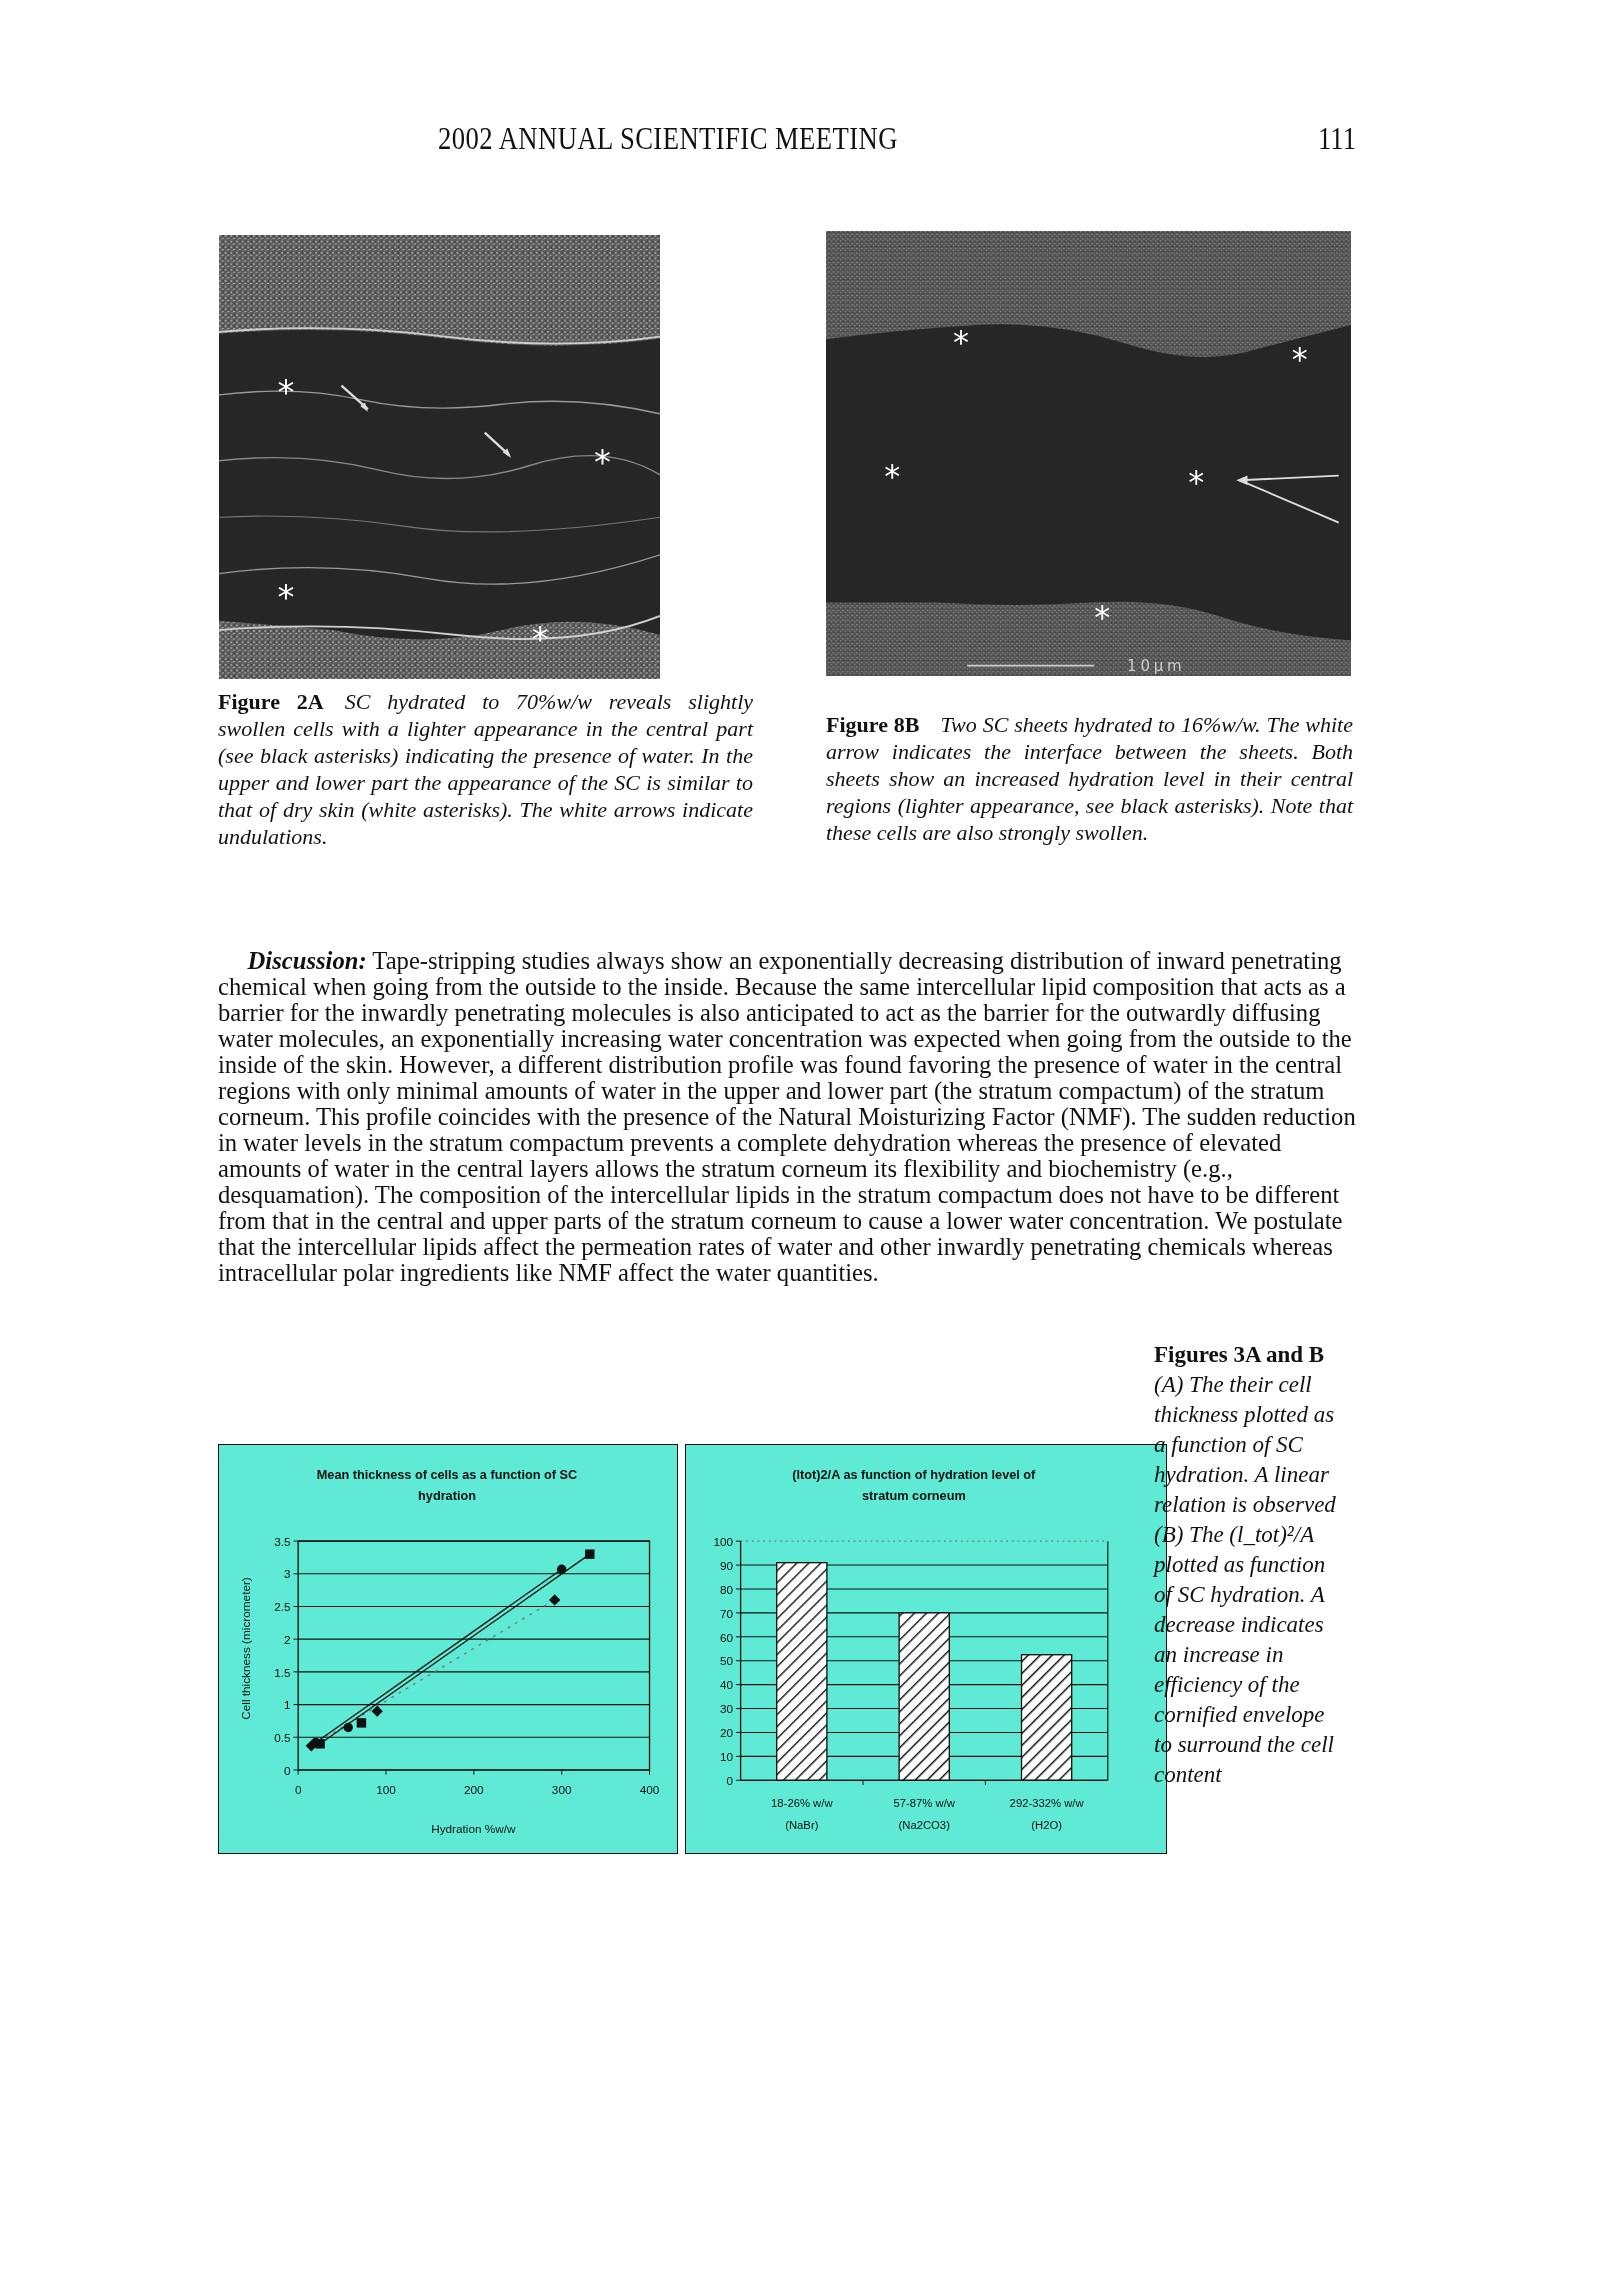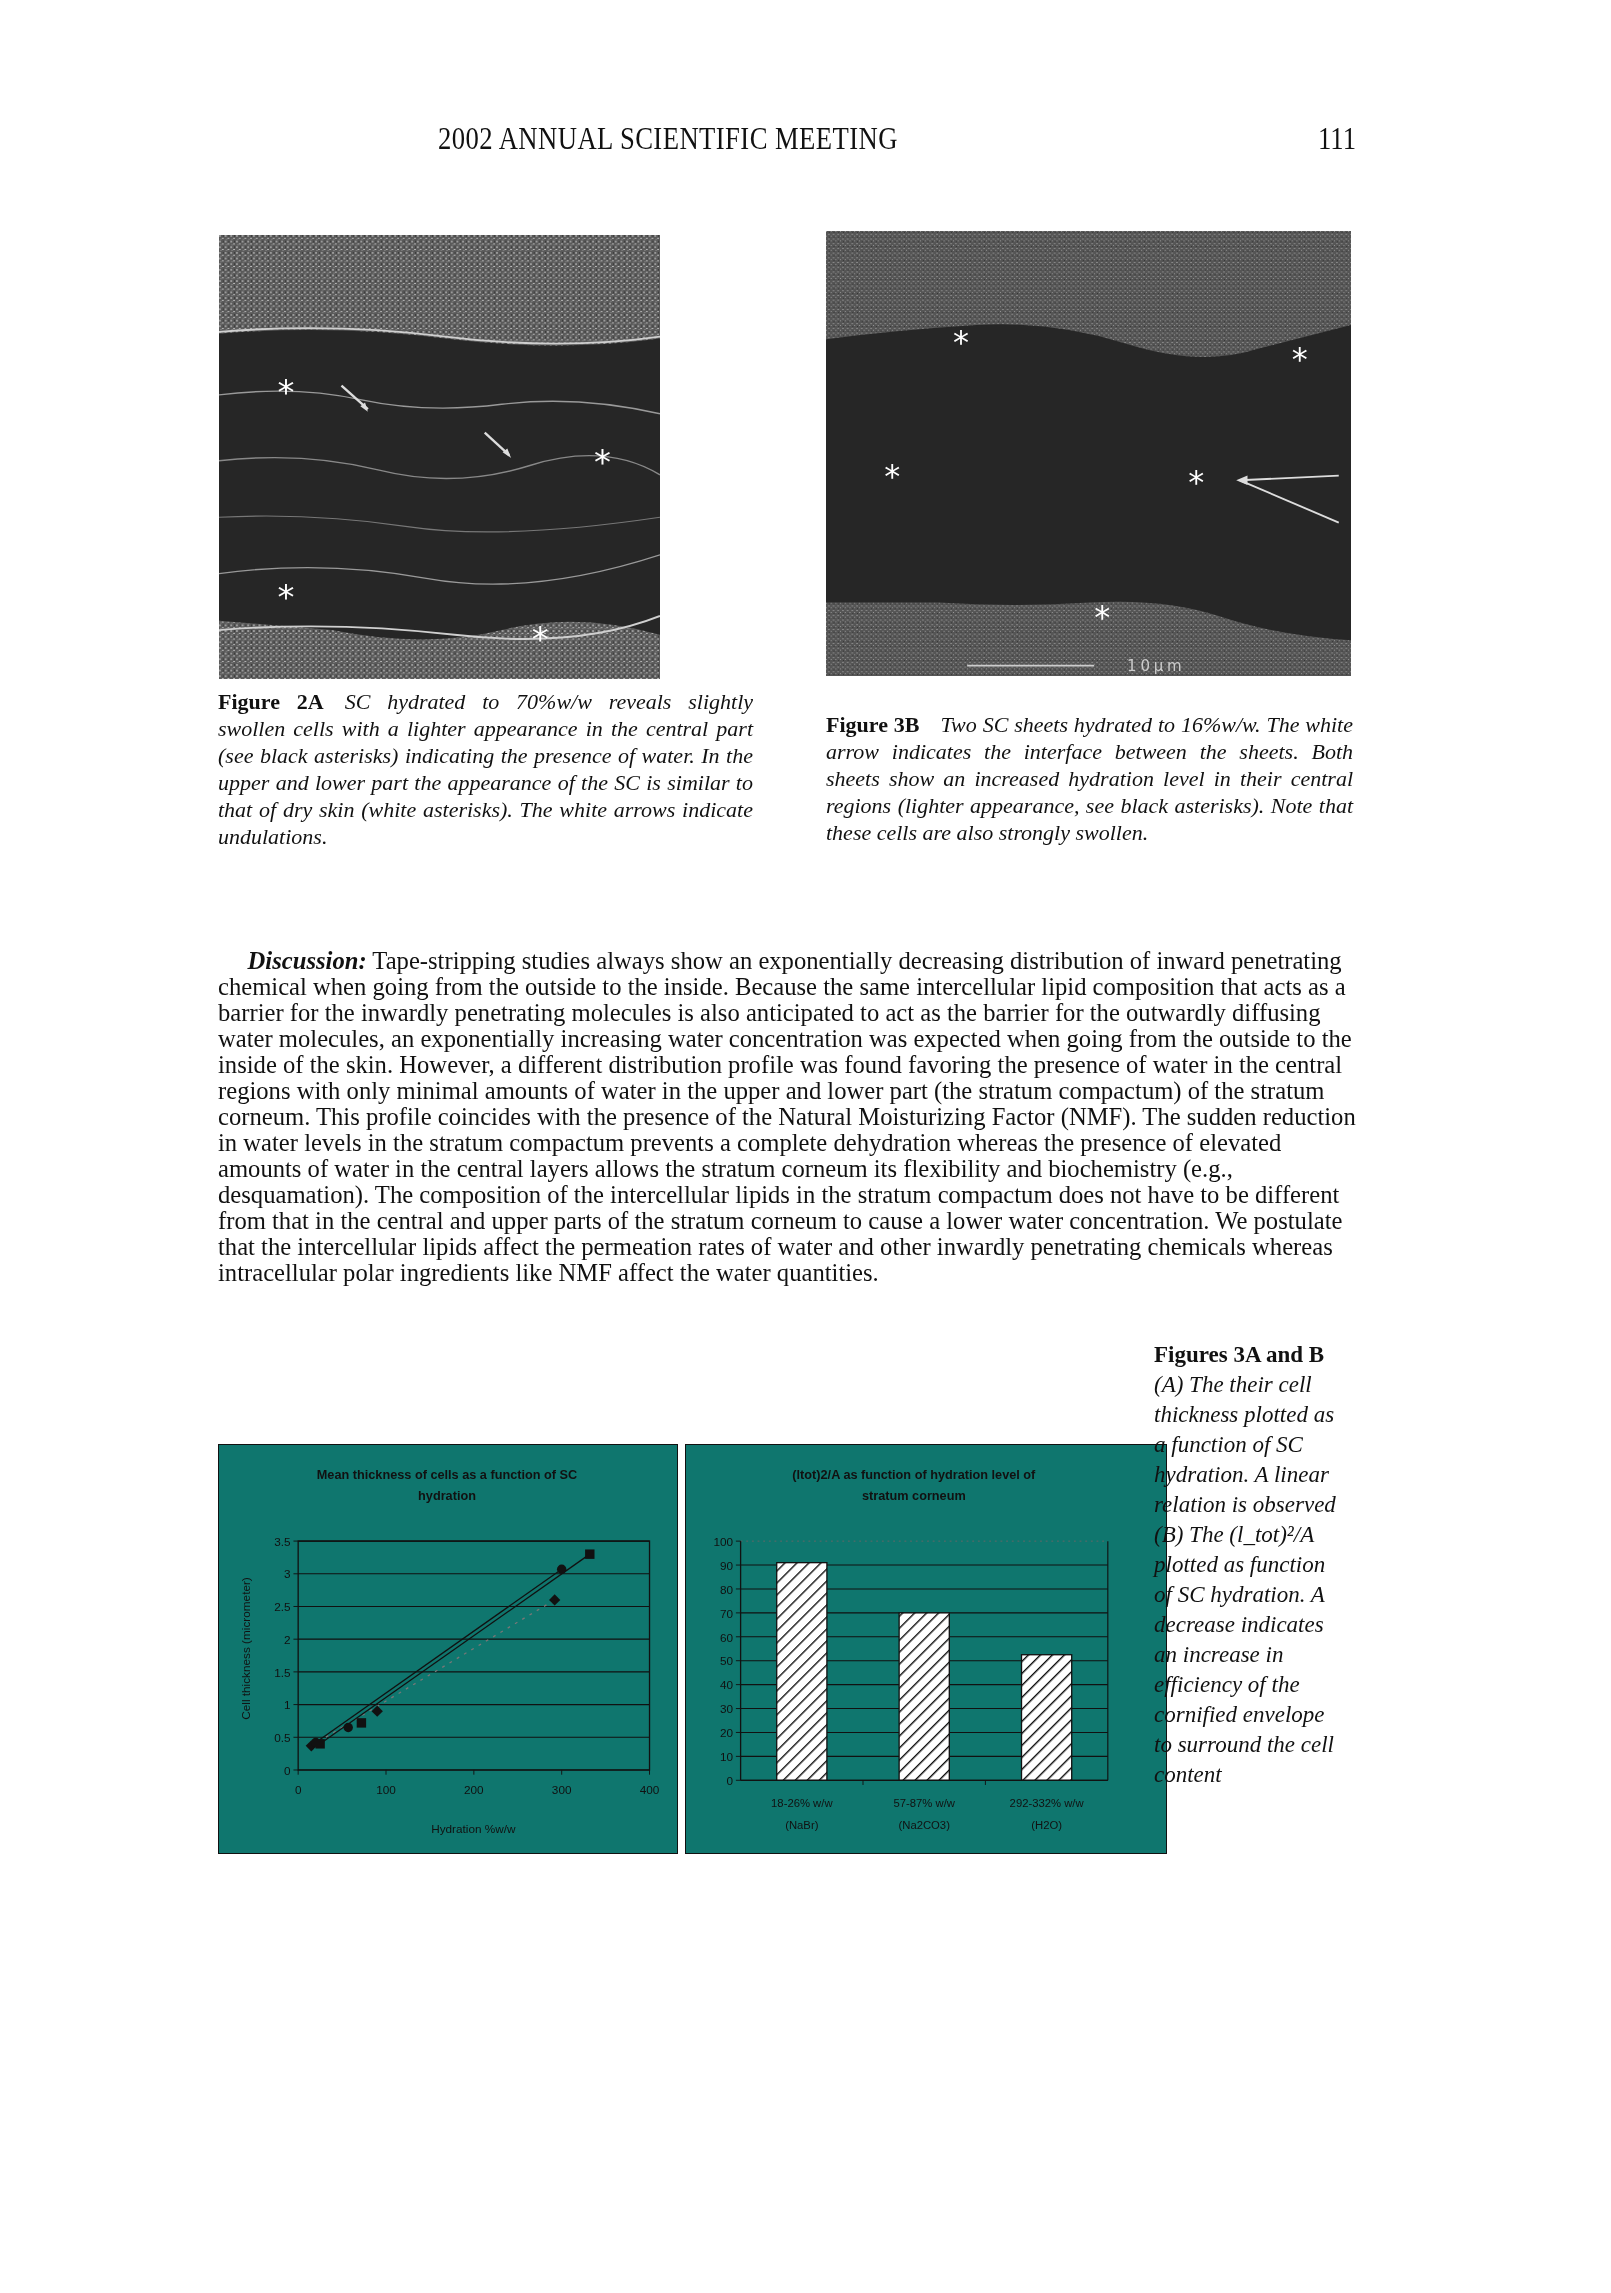--- a/index.html
+++ b/index.html
@@ -8,21 +8,21 @@
   .running-head { left: 438px; top: 121px; font-size: 31px; letter-spacing: 0.5px; transform: scaleX(0.86); transform-origin: left top; }
   .page-num { left: 1318px; top: 121px; font-size: 31px; transform: scaleX(0.86); transform-origin: left top; }
   .micro { background: #2a2a2a; overflow: hidden; }
   .micro svg { display: block; width: 100%; height: 100%; }
   .caption { font-size: 22px; line-height: 27px; text-align: justify; }
   .caption b { font-style: normal; font-weight: bold; margin-right: 21px; }
   .caption i { font-style: italic; }
   .discussion { left: 218px; top: 948px; width: 1160px; font-size: 25px; line-height: 26px; }
   .discussion p { margin: 0; text-indent: 30px; text-align: left; transform: scaleX(0.985); transform-origin: left top; }
   .discussion .lead { font-weight: bold; font-style: italic; }
-  .chart-frame { border: 1.9px solid #111; background: #0f766e; box-sizing: border-box; text-align: right; }
+  .chart-frame { border: 1.9px solid #111; background: #5eead4; box-sizing: border-box; text-align: right; }
   .chart-frame svg { display: block; }
   .fig-side { left: 1154px; top: 1340px; width: 188px; font-size: 23px; line-height: 30px; }
   .fig-side .ttl { font-weight: bold; font-style: normal; }
   .fig-side .body { font-style: italic; }
   .chart-text { font-family: "Liberation Sans", sans-serif; fill: #111; }
 </style>
 </head>
 <body>
 
 <div class="abs running-head">2002 ANNUAL SCIENTIFIC MEETING</div>
@@ -81,21 +81,21 @@
     <text x="385" y="278" font-size="34" fill="#fff" font-family="DejaVu Sans, sans-serif">*</text>
     <text x="285" y="422" font-size="34" fill="#fff" font-family="DejaVu Sans, sans-serif">*</text>
   </svg>
 </div>
 
 <div class="abs caption" style="left:218px; top:688px; width:535px;">
   <b>Figure 2A</b><i>SC hydrated to 70%w/w reveals slightly swollen cells with a lighter appearance in the central part (see black asterisks) indicating the presence of water. In the upper and lower part the appearance of the SC is similar to that of dry skin (white asterisks). The white arrows indicate undulations.</i>
 </div>
 
 <div class="abs caption" style="left:826px; top:711px; width:527px;">
-  <b>Figure 3B</b><i>Two SC sheets hydrated to 16%w/w. The white arrow indicates the interface between the sheets. Both sheets show an increased hydration level in their central regions (lighter appearance, see black asterisks). Note that these cells are also strongly swollen.</i>
+  <b>Figure 8B</b><i>Two SC sheets hydrated to 16%w/w. The white arrow indicates the interface between the sheets. Both sheets show an increased hydration level in their central regions (lighter appearance, see black asterisks). Note that these cells are also strongly swollen.</i>
 </div>
 
 <div class="abs discussion">
   <p><span class="lead">Discussion:</span><span> Tape-stripping studies always show an exponentially decreasing distribution of inward penetrating chemical when going from the outside to the inside. Because the same intercellular lipid composition that acts as a barrier for the inwardly penetrating molecules is also anticipated to act as the barrier for the outwardly diffusing water molecules, an exponentially increasing water concentration was expected when going from the outside to the inside of the skin. However, a different distribution profile was found favoring the presence of water in the central regions with only minimal amounts of water in the upper and lower part (the stratum compactum) of the stratum corneum. This profile coincides with the presence of the Natural Moisturizing Factor (NMF). The sudden reduction in water levels in the stratum compactum prevents a complete dehydration whereas the presence of elevated amounts of water in the central layers allows the stratum corneum its flexibility and biochemistry (e.g., desquamation). The composition of the intercellular lipids in the stratum compactum does not have to be different from that in the central and upper parts of the stratum corneum to cause a lower water concentration. We postulate that the intercellular lipids affect the permeation rates of water and other inwardly penetrating chemicals whereas intracellular polar ingredients like NMF affect the water quantities.</span></p>
 </div>
 
 <div class="abs chart-frame" style="left:218px; top:1444px; width:460px; height:410px;">
   <svg id="chartA" width="456" height="406" viewBox="0 0 484 431">
     <text class="chart-text" x="242" y="36" font-size="13.5" font-weight="bold" text-anchor="middle" id="chartA-title1">Mean thickness of cells as a function of SC</text>
     <text class="chart-text" x="242" y="58" font-size="13.5" font-weight="bold" text-anchor="middle" id="chartA-title2">hydration</text>

